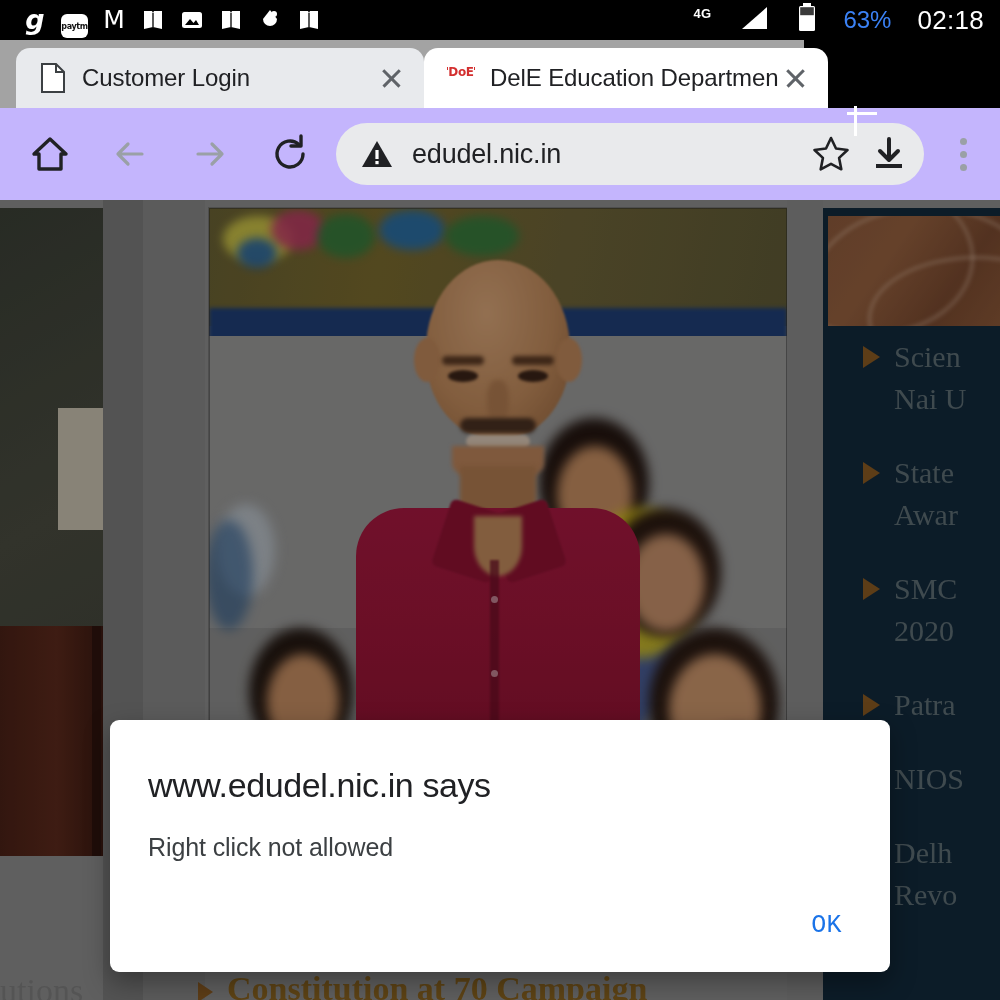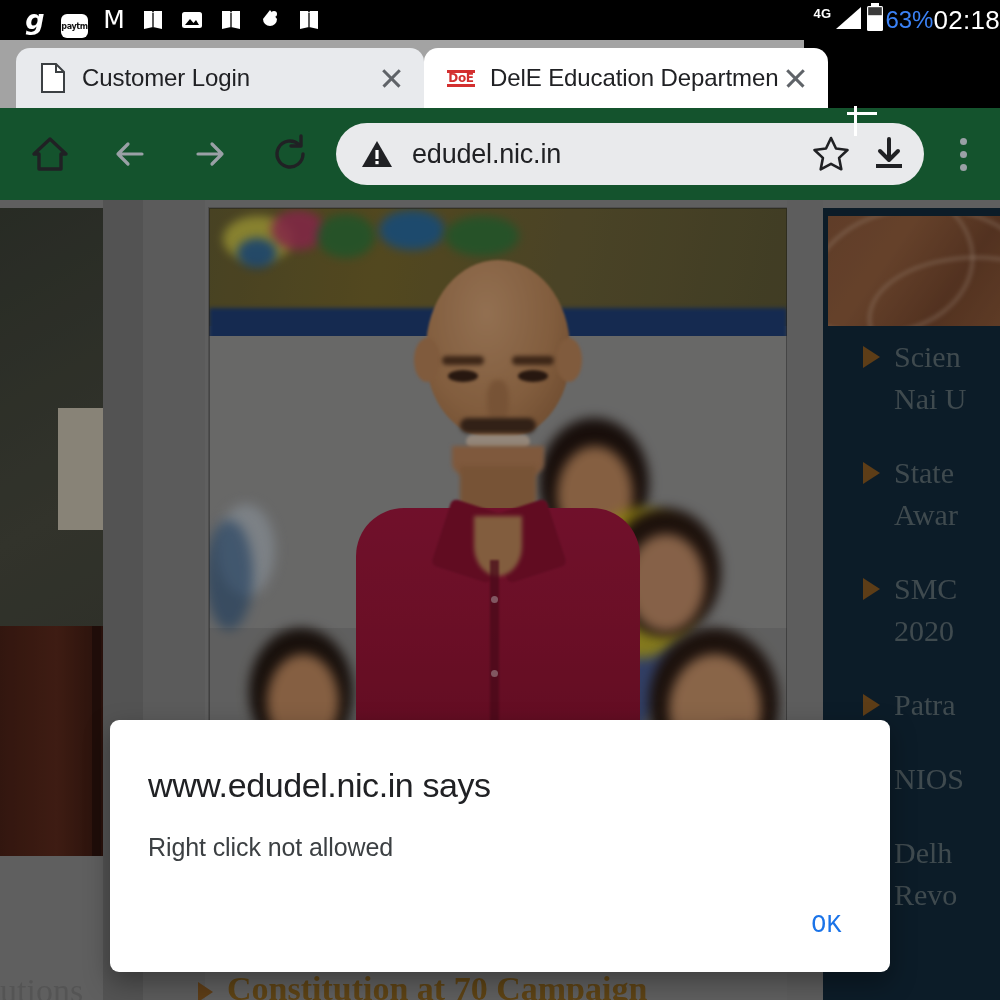--- a/index.html
+++ b/index.html
@@ -10,21 +10,21 @@
     font-family:"Liberation Sans","DejaVu Sans",sans-serif;
     -webkit-font-smoothing:antialiased;
   }
 
   
   #status-bar{
     position:absolute;left:0;top:0;width:1000px;height:40px;background:#000;
     display:flex;align-items:center;z-index:40;
   }
   .sb-left{display:flex;align-items:center;gap:13px;padding-left:22px;}
-  .sb-right{margin-left:auto;display:flex;align-items:center;gap:0;}
+  .sb-right{margin-left:auto;display:flex;align-items:center;gap:26px;padding-right:16px;}
   .sb-ico{width:26px;height:26px;position:relative;display:block;}
 
   
   .ico-groww{font-style:italic;font-weight:700;font-size:27px;color:#fff;line-height:26px;
     font-family:"DejaVu Sans",sans-serif;text-align:center;}
   
   .ico-paytm{width:27px;height:24px;background:#fff;border-radius:6px;
     display:flex;align-items:center;justify-content:center;margin-top:12px;}
   .ico-paytm span{font-size:8px;font-weight:700;color:#111;letter-spacing:-.4px;
     font-family:"DejaVu Sans",sans-serif;}
@@ -52,36 +52,36 @@
     flex:1 1 auto;font-size:24px;color:#202124;margin-left:14px;white-space:nowrap;
     overflow:hidden;letter-spacing:-.1px;
   }
   .tab-close{width:34px;height:34px;flex:0 0 34px;position:relative;}
   .tab-close:before,.tab-close:after{
     content:"";position:absolute;left:6px;top:16px;width:23px;height:2.6px;background:#5f6368;
   }
   .tab-close:before{transform:rotate(45deg);}
   .tab-close:after{transform:rotate(-45deg);}
   
-  .fav-doe{width:28px;height:22px;display:flex;flex-direction:column;justify-content:center;}
+  .fav-doe{width:28px;height:22px;display:flex;flex-direction:row;justify-content:space-between;}
   .fav-doe .bar{height:3px;background:#d32f2f;width:100%;}
   .fav-doe .mid{font-size:12px;font-weight:700;color:#d32f2f;line-height:11px;text-align:center;
     letter-spacing:-.3px;font-family:"DejaVu Sans",sans-serif;}
   #new-tab-btn{
     position:absolute;left:840px;top:52px;width:44px;height:44px;
   }
   #new-tab-btn:before,#new-tab-btn:after{
     content:"";position:absolute;background:#fff;
   }
   #new-tab-btn:before{left:7px;top:20px;width:30px;height:3px;}
   #new-tab-btn:after{left:13.5px;top:13.5px;width:3px;height:30px;}
 
   
   #toolbar{
-    position:absolute;left:0;top:108px;width:1000px;height:92px;background:#14532d;z-index:38;
+    position:absolute;left:0;top:108px;width:1000px;height:92px;background:#c4b5fd;z-index:38;
     display:flex;align-items:center;
   }
   .tb-btn{width:56px;height:56px;display:flex;align-items:center;justify-content:center;flex:0 0 auto;}
   #omnibox{
     flex:1 1 auto;height:62px;background:#e9eaec;border-radius:31px;margin:0 8px 0 4px;
     display:flex;align-items:center;padding:0 6px 0 24px;box-sizing:border-box;min-width:0;
   }
   #site-warning-icon{flex:0 0 auto;width:34px;height:34px;display:flex;align-items:center;justify-content:center;}
   #url-text{
     flex:1 1 auto;font-size:27px;color:#202124;margin-left:18px;white-space:nowrap;overflow:hidden;

